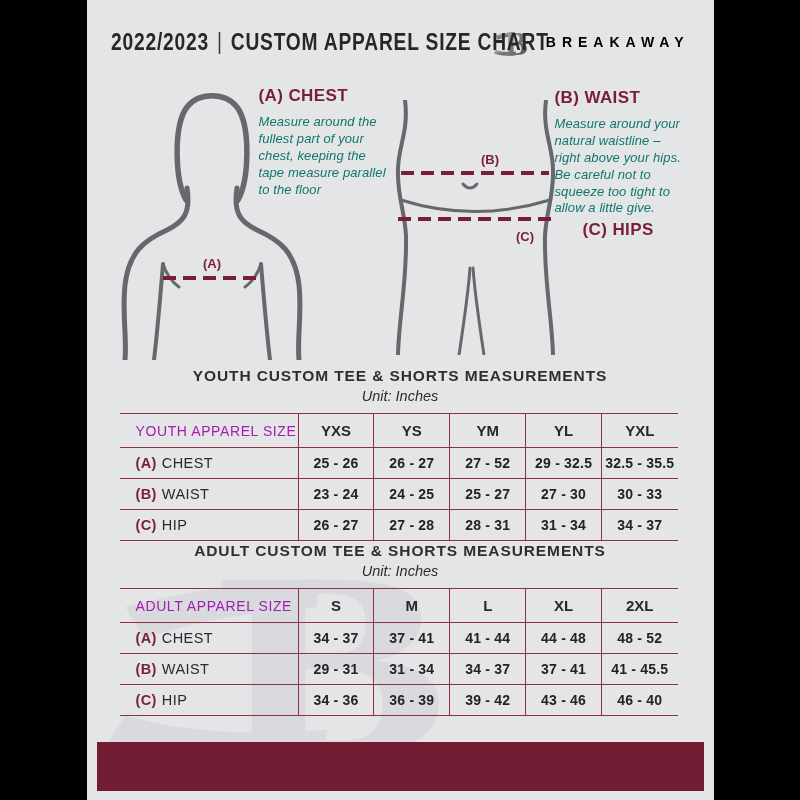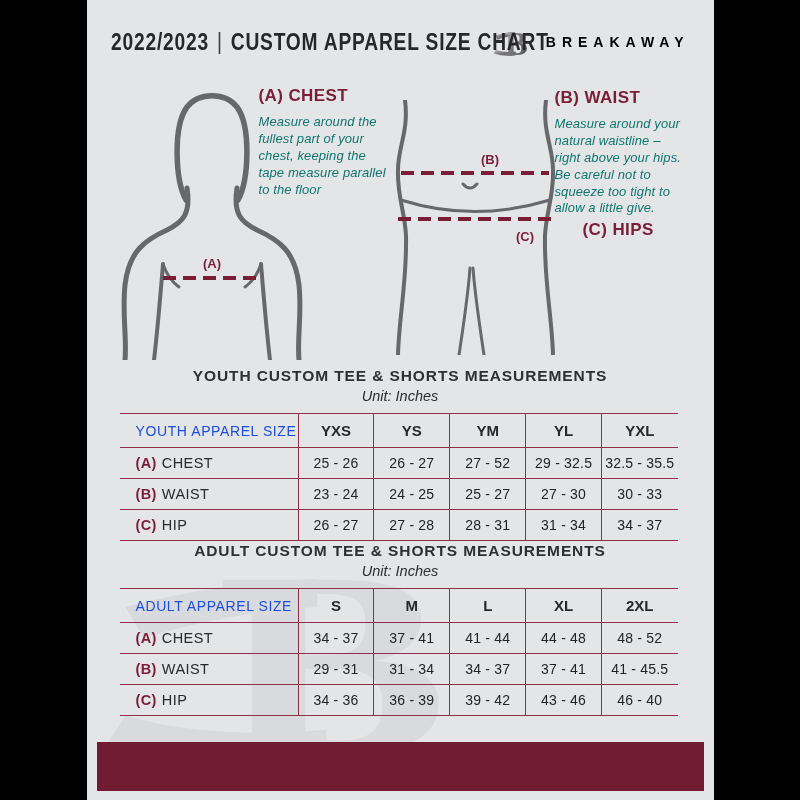--- a/index.html
+++ b/index.html
@@ -54,25 +54,25 @@
     width:558px;margin:7px auto 0 33px;text-align:center;
   }
   .size-table td,.size-table th{
     border-bottom:1.5px solid #8e3148;padding:0;height:30px;
     font-size:14px;color:#232326;vertical-align:middle;
   }
   .size-table tr:first-child td,.size-table tr:first-child th{
     border-top:1.5px solid #8e3148;height:33px;
   }
   .size-table th{font-weight:700;font-size:15px;color:#28282b;border-left:1.5px solid #8e3148;}
-  .size-table td.val{border-left:1.5px solid #8e3148;letter-spacing:.2px;}
+  .size-table td.val{border-left:1.5px solid #8e3148;letter-spacing:.2px;font-weight:bold;}
   .size-table td.corner,.size-table td.rowlabel{
     text-align:left;padding-left:16px;width:162px;
   }
-  .size-table td.corner{font-size:14px;letter-spacing:.6px;color:#1d4ed8;}
+  .size-table td.corner{font-size:14px;letter-spacing:.6px;color:#a21caf;}
   .size-table td.rowlabel{font-size:14.5px;letter-spacing:.4px;color:#2a2a2d;}
   .size-table .k{color:#7a1d37;font-weight:700;margin-right:5px;}
   
   .watermark{position:absolute;left:2px;top:516px;z-index:1;pointer-events:none;}
   .footer-bar{
     position:absolute;left:10px;right:10px;bottom:9px;height:49px;
     background:#721c34;z-index:3;
   }
   svg text{user-select:none;}
 </style>

